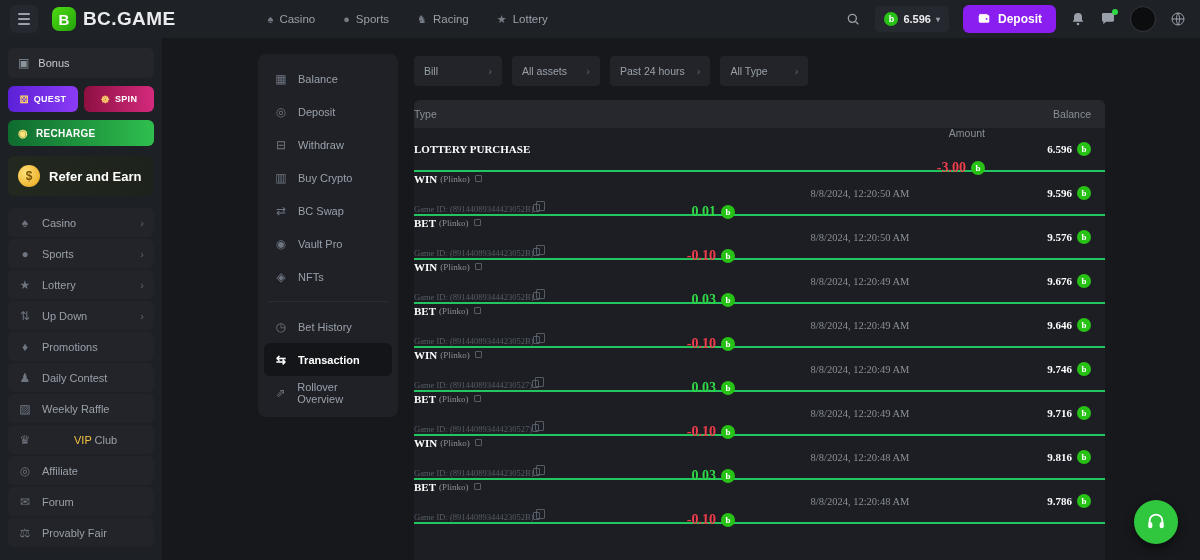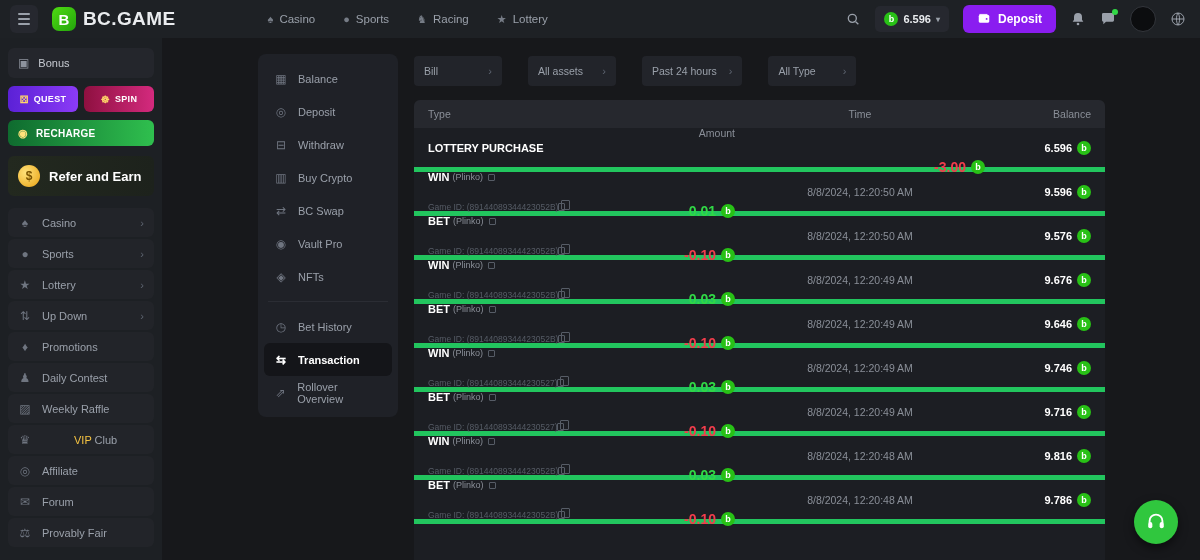--- a/index.html
+++ b/index.html
@@ -68,37 +68,37 @@
   .wallet-wrap { display:flex; gap:16px; }
   .wallet-nav { width:140px; background:#1f2127; border-radius:8px; padding:8px 6px; flex-shrink:0; height:fit-content;}
   .wnav-item { height:33px; display:flex; align-items:center; gap:10px; padding:0 10px; font-size:11px;
     color:#9aa0aa; border-radius:6px; cursor:pointer;}
   .wnav-item .ico { width:14px; text-align:center; color:#6f7580; font-size:12px;}
   .wnav-item.active { background:#141519; color:#fff; font-weight:bold;}
   .wnav-item.active .ico { color:#fff;}
   .wnav-divider { height:1px; background:#2b2d34; margin:8px 4px;}
 
   .content { flex:1; }
-  .filters { display:flex; gap:26px; margin-bottom:14px; margin-top:2px;}
+  .filters { display:flex; gap:10px; margin-bottom:14px; margin-top:2px;}
   .filter-pill { min-width:88px; height:30px; background:#22242a; border-radius:4px; display:flex;
     align-items:center; justify-content:space-between; gap:12px; padding:0 10px; font-size:10.5px;
     color:#9aa0aa; cursor:pointer;}
   .filter-pill .chev { color:#5d6470; font-size:11px;}
 
   .table { background:#1c1e23; border-radius:6px 6px 0 0; overflow:hidden;}
   .thead { display:flex; align-items:center; height:28px; background:#26282e; font-size:10.5px; color:#8a8f98;}
-  .col-type { flex:1; padding-left:14px; min-width:0;}
+  .col-type { flex:1; min-width:0;}
   .col-amount { width:120px; display:flex; justify-content:flex-end; align-items:center; gap:5px;margin-top:38px;}
   .col-time { width:250px; text-align:center;}
   .col-balance { width:120px; padding-right:14px; display:flex; justify-content:flex-end; align-items:center; gap:5px;}
-  .trow { display:flex; align-items:center; height:44px; border-bottom:5px solid #22c55e;}
+  .trow { display:flex; align-items:center; height:44px; border-bottom:2px solid #22c55e;font-family:Liberation Serif, serif;}
   .line1 { display:flex; align-items:center; gap:3px; font-size:11px; font-weight:800; color:#fff;}
   .game { color:#8a8f98; font-size:9px; font-weight:normal;}
   .linkico { width:7px; height:7px; border:1px solid #565c66; border-radius:1px; display:inline-block; margin-left:2px; cursor:pointer;}
-  .line2 { display:flex; align-items:center; font-size:8.5px; color:#565c66; margin-top:19px;}
+  .line2 { display:flex; align-items:flex-start; font-size:8.5px; color:#565c66; margin-top:19px;}
   .copyico { position:relative; width:7px; height:8px; border:1px solid #565c66; border-radius:1px; display:inline-block; cursor:pointer;}
   .copyico::after { content:""; position:absolute; left:2px; top:-4px; width:7px; height:8px;
     border:1px solid #565c66; border-radius:1px;}
   .amount { font-weight:800; font-size:14px;}
   .amount.pos { color:#31d846;}
   .amount.neg { color:#f23d4c;}
   .time { color:#8a8f98; font-size:10.5px;}
   .balval { font-weight:800; font-size:11px; color:#fff;}
 
   .support { position:fixed; right:22px; bottom:16px; width:44px; height:44px; border-radius:50%;
@@ -318,21 +318,20 @@
             </div>
             <div class="filter-pill">
               <span>All Type</span>
               <span class="chev">›</span>
             </div>
           </div>
         <div class="table">
           <div class="thead" id="thead">
               <div class="col-type">Type</div>
               <div class="col-amount">Amount</div>
-              <div class="col-time">Time</div>
               <div class="col-balance">Balance</div>
             </div>
           <div id="tbody">
               <div class="trow">
                 <div class="col-type">
                   <div class="line1">
                     <span>LOTTERY PURCHASE</span>
                   </div>
                 </div>
                 <div class="col-amount">

